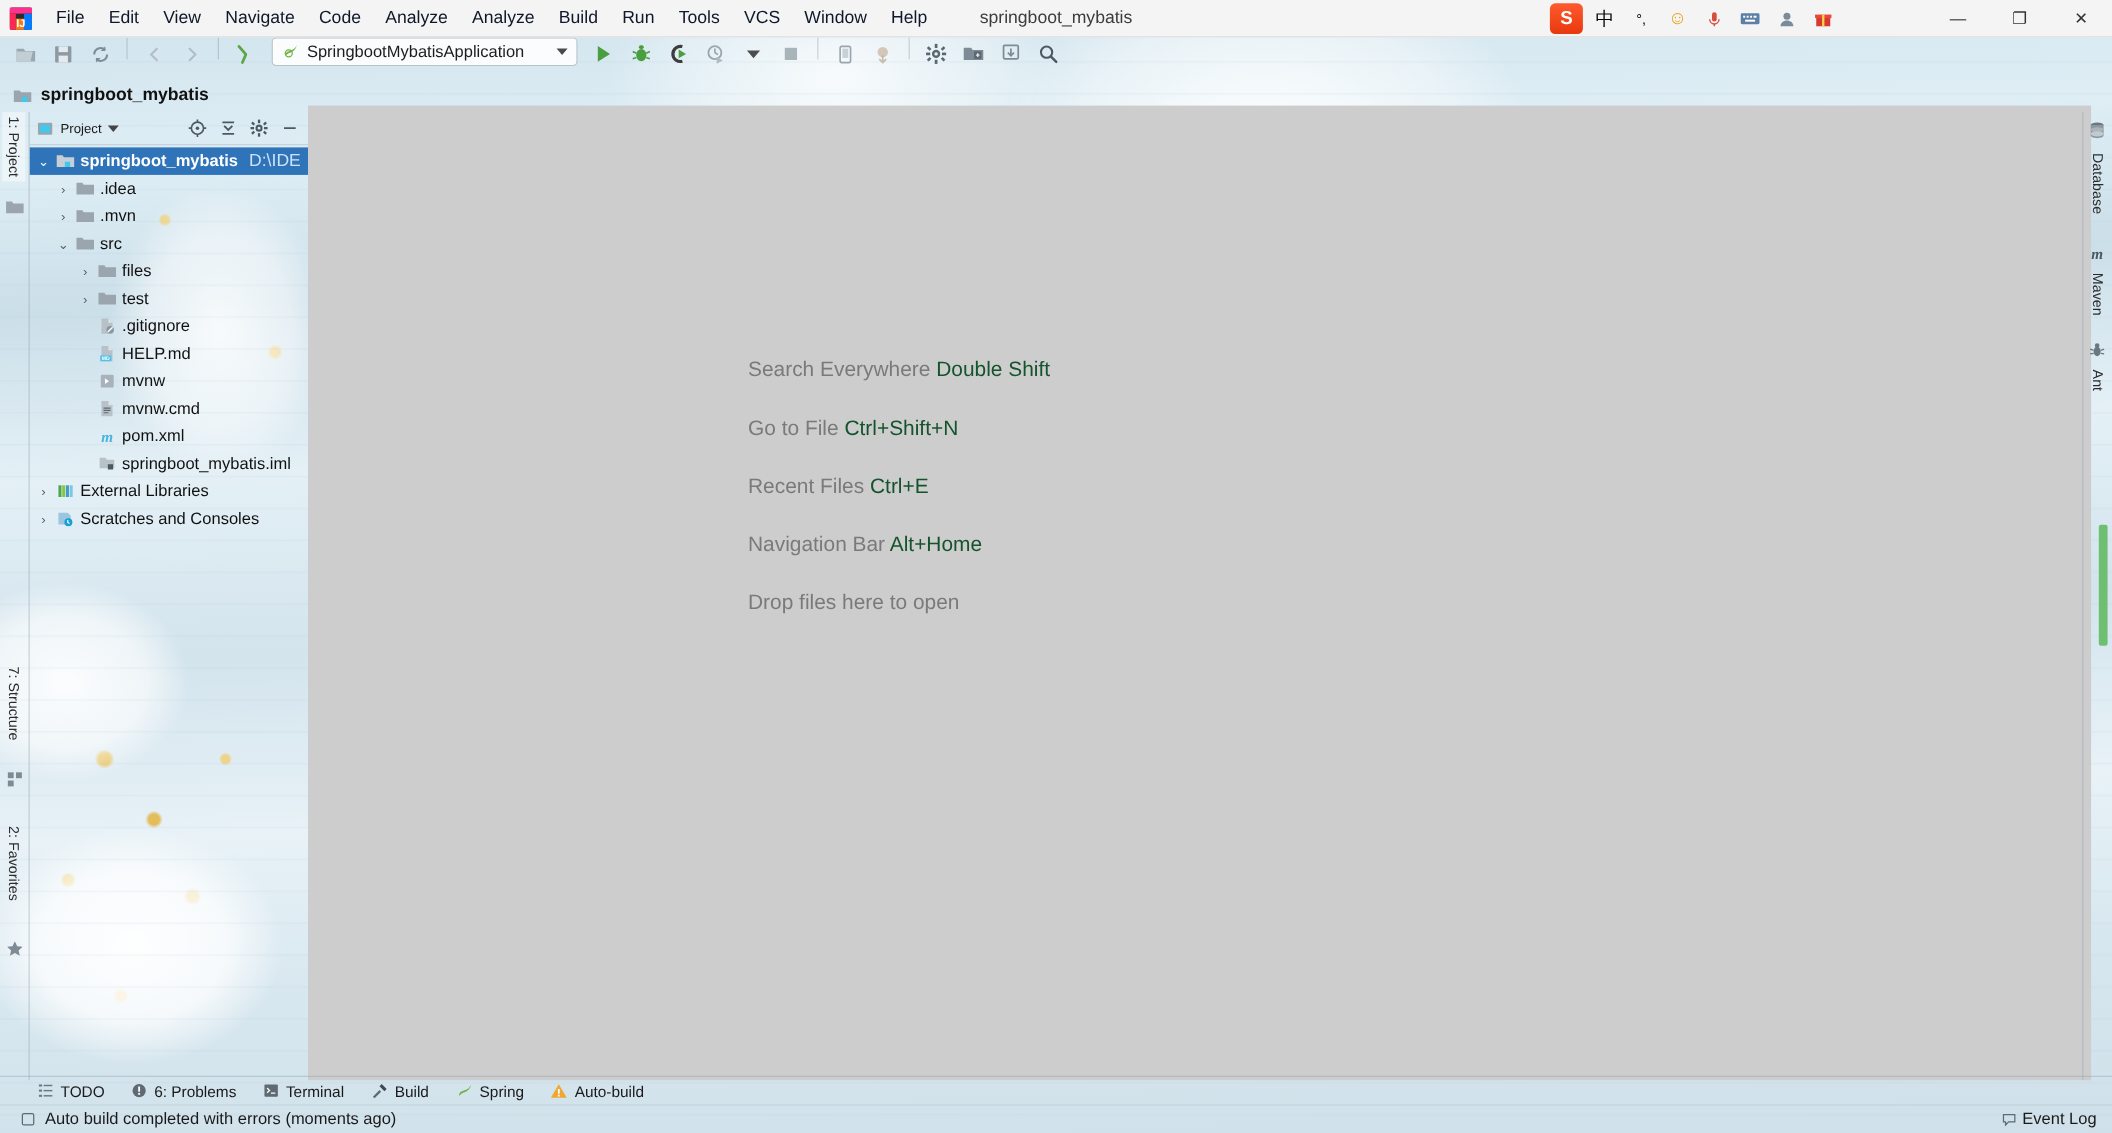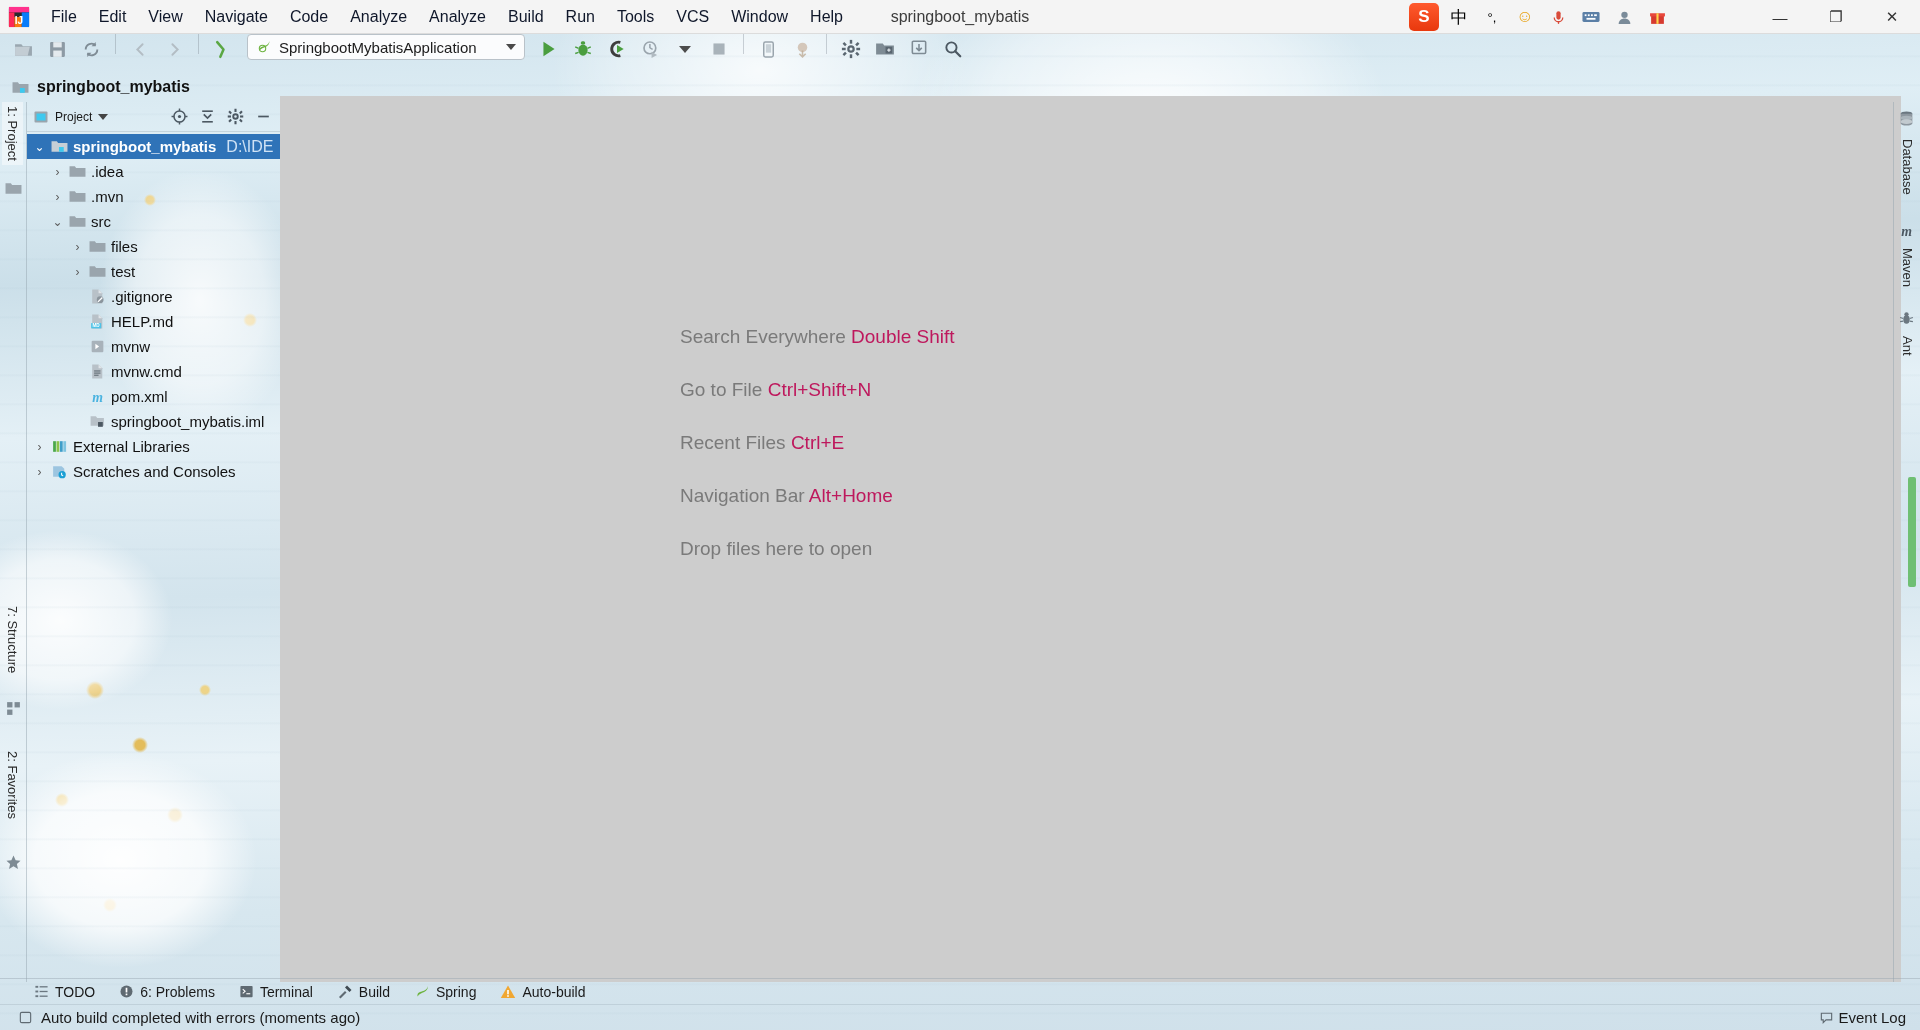--- a/index.html
+++ b/index.html
@@ -142,21 +142,21 @@
 
   
   .editor {
     position: absolute; top: 96px; left: 280px; width: 1621px; height: 886px;
     background: #cdcdcd; z-index: 18;
   }
   .hints { position: absolute; left: 400px; top: 230px; }
   .hint {
     font-size: 19px; color: #7a7a7a; margin-bottom: 31px; white-space: nowrap;
   }
-  .hint .key { color: #be185d; }
+  .hint .key { color: #14532d; }
 
   
   .right-strip {
     position: absolute; top: 102px; right: 0; width: 27px; height: 880px;
     z-index: 25; border-left: 1px solid rgba(150,165,175,.5);
   }
   .rtab {
     position: absolute; right: 2px;
     writing-mode: vertical-rl;
     font-size: 13px; color: #2b2b2b; white-space: nowrap; padding: 4px 3px;

